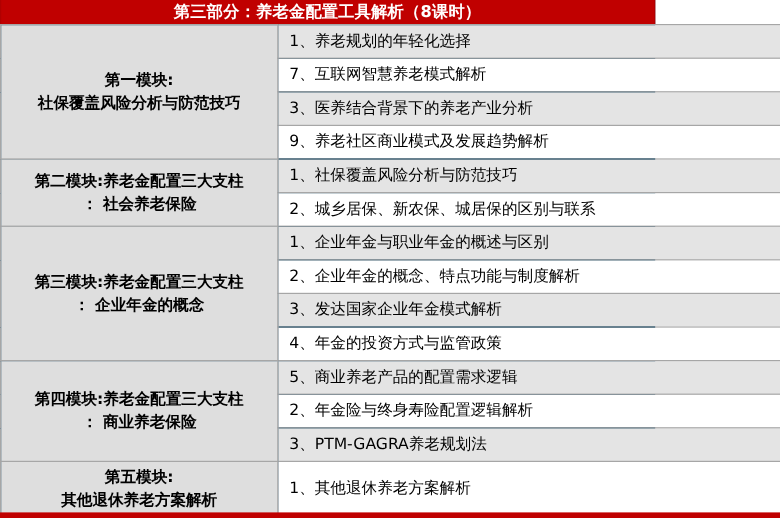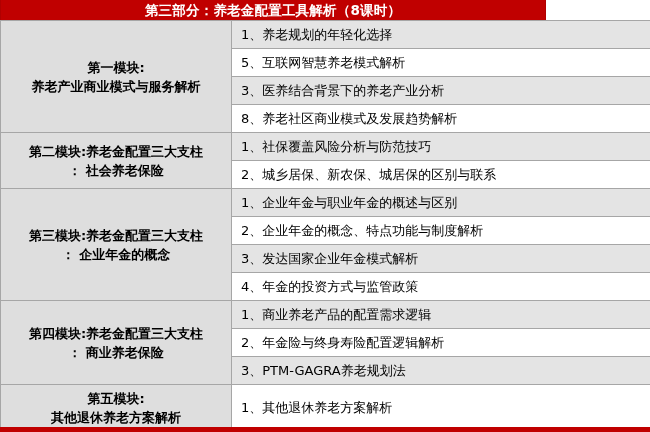--- a/index.html
+++ b/index.html
@@ -98,32 +98,32 @@
 <div class="sheet">
 
   <div class="header-bar">第三部分：养老金配置工具解析（8课时）</div>
 
   <table class="schedule-table">
     <tbody>
 
       <tr>
         <td class="module-cell" rowspan="4">
           <span class="module-line">第一模块:</span>
-          <span class="module-line">养老产业商业模式与服务解析</span>
+          <span class="module-line">社保覆盖风险分析与防范技巧</span>
         </td>
         <td class="topic-cell shade-gray">1、养老规划的年轻化选择</td>
       </tr>
       <tr>
-        <td class="topic-cell shade-white">5、互联网智慧养老模式解析</td>
+        <td class="topic-cell shade-white">7、互联网智慧养老模式解析</td>
       </tr>
       <tr>
         <td class="topic-cell shade-gray">3、医养结合背景下的养老产业分析</td>
       </tr>
       <tr>
-        <td class="topic-cell shade-white">8、养老社区商业模式及发展趋势解析</td>
+        <td class="topic-cell shade-white">9、养老社区商业模式及发展趋势解析</td>
       </tr>
 
       <tr>
         <td class="module-cell" rowspan="2">
           <span class="module-line">第二模块:养老金配置三大支柱</span>
           <span class="module-line">： 社会养老保险</span>
         </td>
         <td class="topic-cell shade-gray">1、社保覆盖风险分析与防范技巧</td>
       </tr>
       <tr>
@@ -145,21 +145,21 @@
       </tr>
       <tr>
         <td class="topic-cell shade-white">4、年金的投资方式与监管政策</td>
       </tr>
 
       <tr>
         <td class="module-cell" rowspan="3">
           <span class="module-line">第四模块:养老金配置三大支柱</span>
           <span class="module-line">： 商业养老保险</span>
         </td>
-        <td class="topic-cell shade-gray">1、商业养老产品的配置需求逻辑</td>
+        <td class="topic-cell shade-gray">5、商业养老产品的配置需求逻辑</td>
       </tr>
       <tr>
         <td class="topic-cell shade-white">2、年金险与终身寿险配置逻辑解析</td>
       </tr>
       <tr>
         <td class="topic-cell shade-gray">3、PTM-GAGRA养老规划法</td>
       </tr>
 
       <tr>
         <td class="module-cell" rowspan="1">

